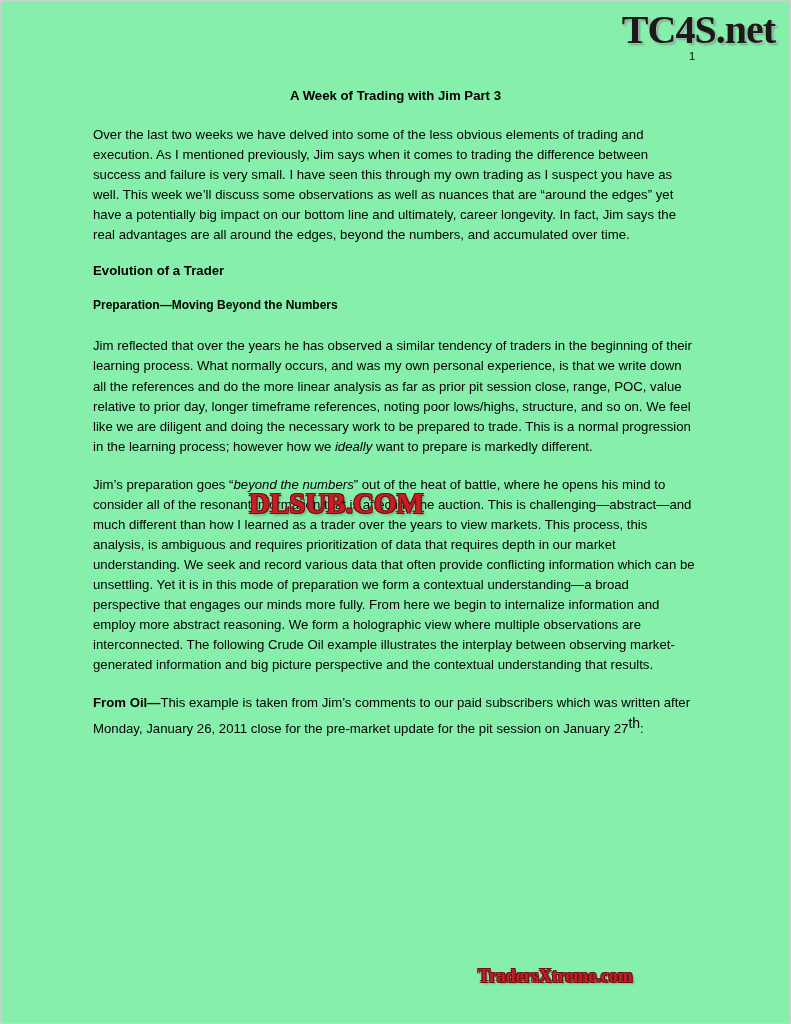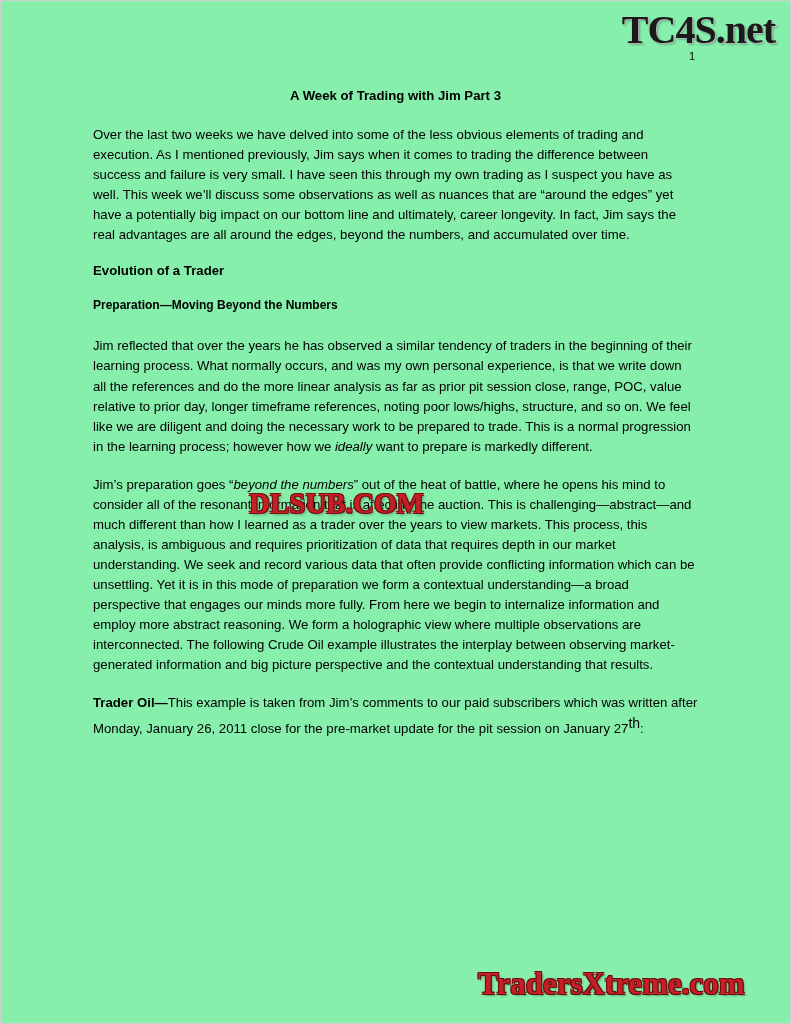--- a/index.html
+++ b/index.html
@@ -96,21 +96,21 @@
     white-space: nowrap;
   }
 
   
   .tx-watermark {
     position: absolute;
     left: 478px;
     top: 966px;
     font-family: "Liberation Serif", serif;
     font-weight: bold;
-    font-size: 31px;
+    font-size: 18px;
     color: #c42026;
     text-shadow:
       -1px -1px 0 #6d0d10,
       1px -1px 0 #6d0d10,
       -1px 1px 0 #6d0d10,
       1px 1px 0 #6d0d10,
       2px 2px 2px rgba(0,0,0,0.3);
     white-space: nowrap;
   }
 </style>
@@ -130,20 +130,20 @@
     <p class="para">Over the last two weeks we have delved into some of the less obvious elements of trading and execution. As I mentioned previously, Jim says when it comes to trading the difference between success and failure is very small. I have seen this through my own trading as I suspect you have as well. This week we’ll discuss some observations as well as nuances that are “around the edges” yet have a potentially big impact on our bottom line and ultimately, career longevity. In fact, Jim says the real advantages are all around the edges, beyond the numbers, and accumulated over time.</p>
 
     <p class="heading">Evolution of a Trader</p>
 
     <p class="heading2">Preparation—Moving Beyond the Numbers</p>
 
     <p class="para"><span>Jim reflected that over the years he has observed a similar tendency of traders in the beginning of their learning process. What normally occurs, and was my own personal experience, is that we write down all the references and do the more linear analysis as far as prior pit session close, range, POC, value relative to prior day, longer timeframe references, noting poor lows/highs, structure, and so on. We feel like we are diligent and doing the necessary work to be prepared to trade. This is a normal progression in the learning process; however how we </span><span class="ital">ideally</span><span> want to prepare is markedly different.</span></p>
 
     <p class="para"><span>Jim’s preparation goes “</span><span class="ital">beyond the numbers</span><span>” out of the heat of battle, where he opens his mind to consider all of the resonant information that is affecting the auction. This is challenging—abstract—and much different than how I learned as a trader over the years to view markets. This process, this analysis, is ambiguous and requires prioritization of data that requires depth in our market understanding. We seek and record various data that often provide conflicting information which can be unsettling. Yet it is in this mode of preparation we form a contextual understanding—a broad perspective that engages our minds more fully. From here we begin to internalize information and employ more abstract reasoning. We form a holographic view where multiple observations are interconnected. The following Crude Oil example illustrates the interplay between observing market-generated information and big picture perspective and the contextual understanding that results.</span></p>
 
-    <p class="para"><span class="bold">Trader Oil—</span><span>This example is taken from Jim’s comments to our paid subscribers which was written after Monday, January 26, 2011 close for the pre-market update for the pit session on January 27</span><sup>th</sup><span>:</span></p>
+    <p class="para"><span class="bold">From Oil—</span><span>This example is taken from Jim’s comments to our paid subscribers which was written after Monday, January 26, 2011 close for the pre-market update for the pit session on January 27</span><sup>th</sup><span>:</span></p>
 
   </div>
 
   <div class="dlsub-watermark">DLSUB.COM</div>
 
   <div class="tx-watermark">TradersXtreme.com</div>
 </div>
 
 </body></html>

